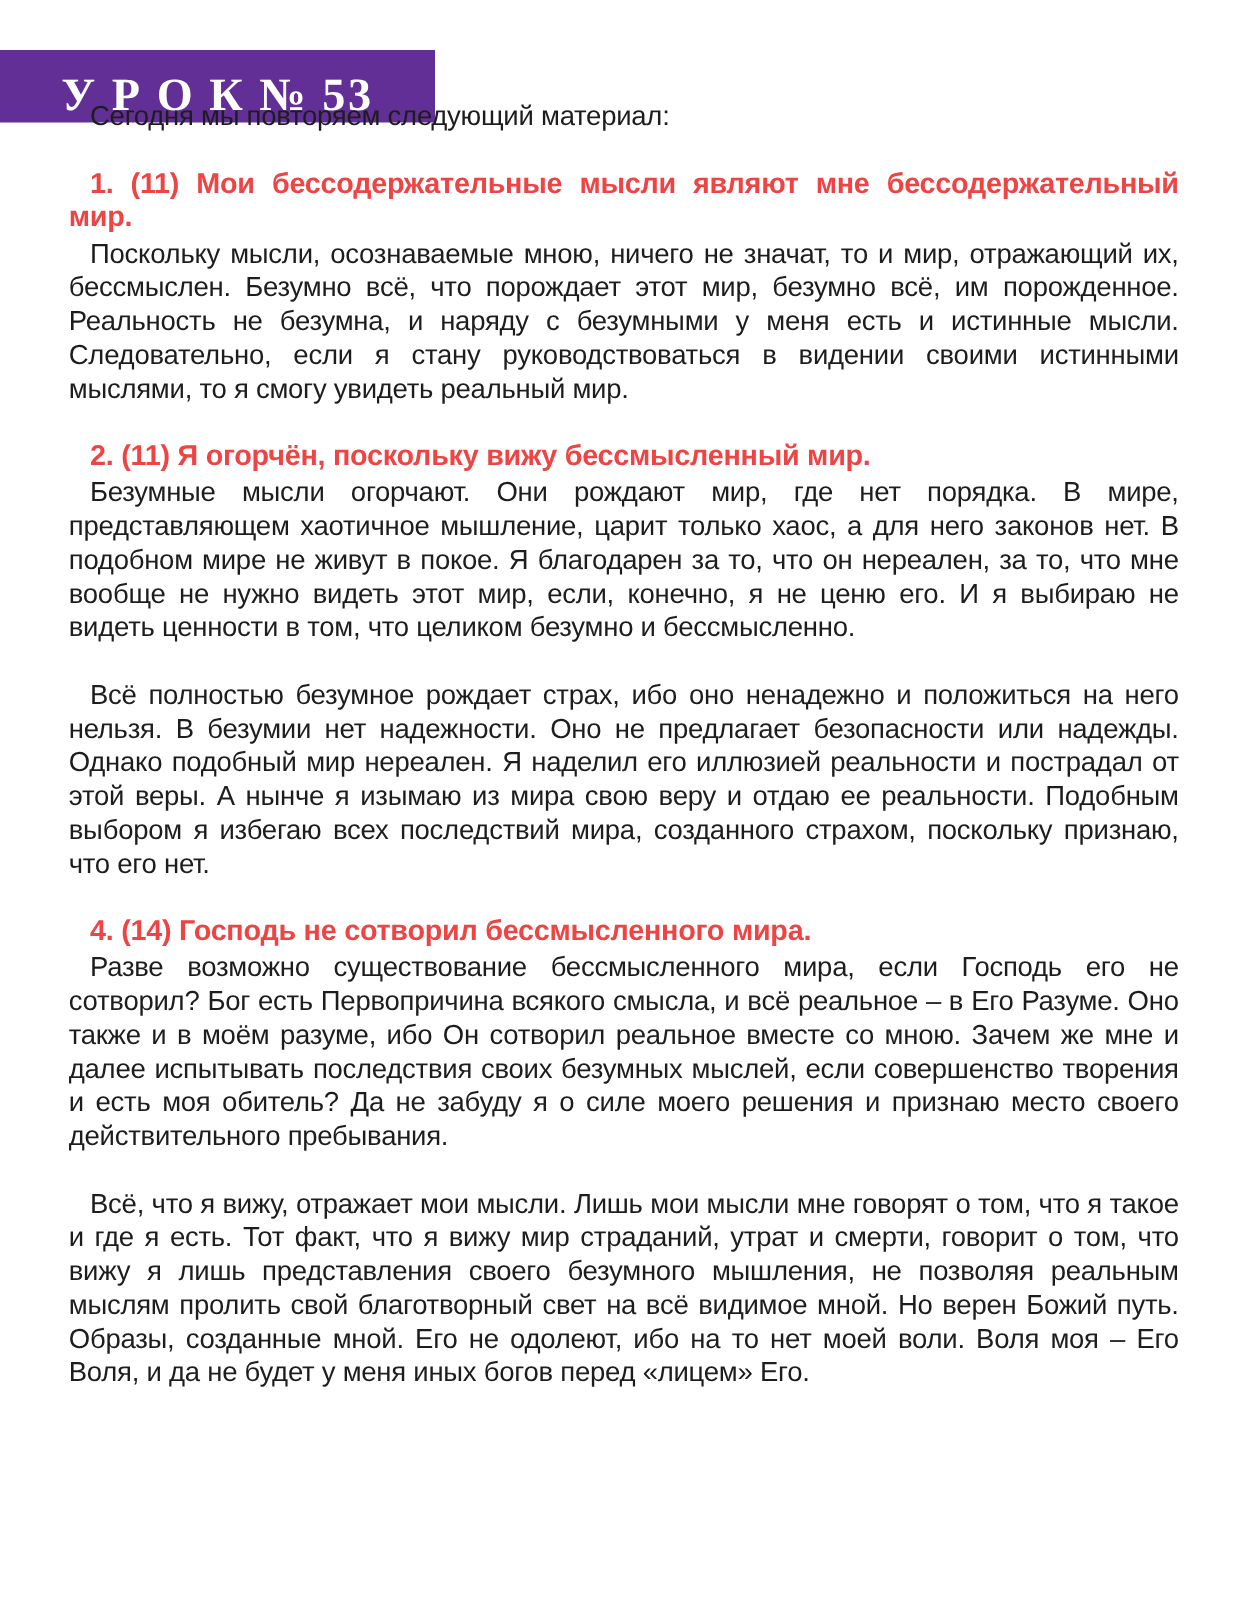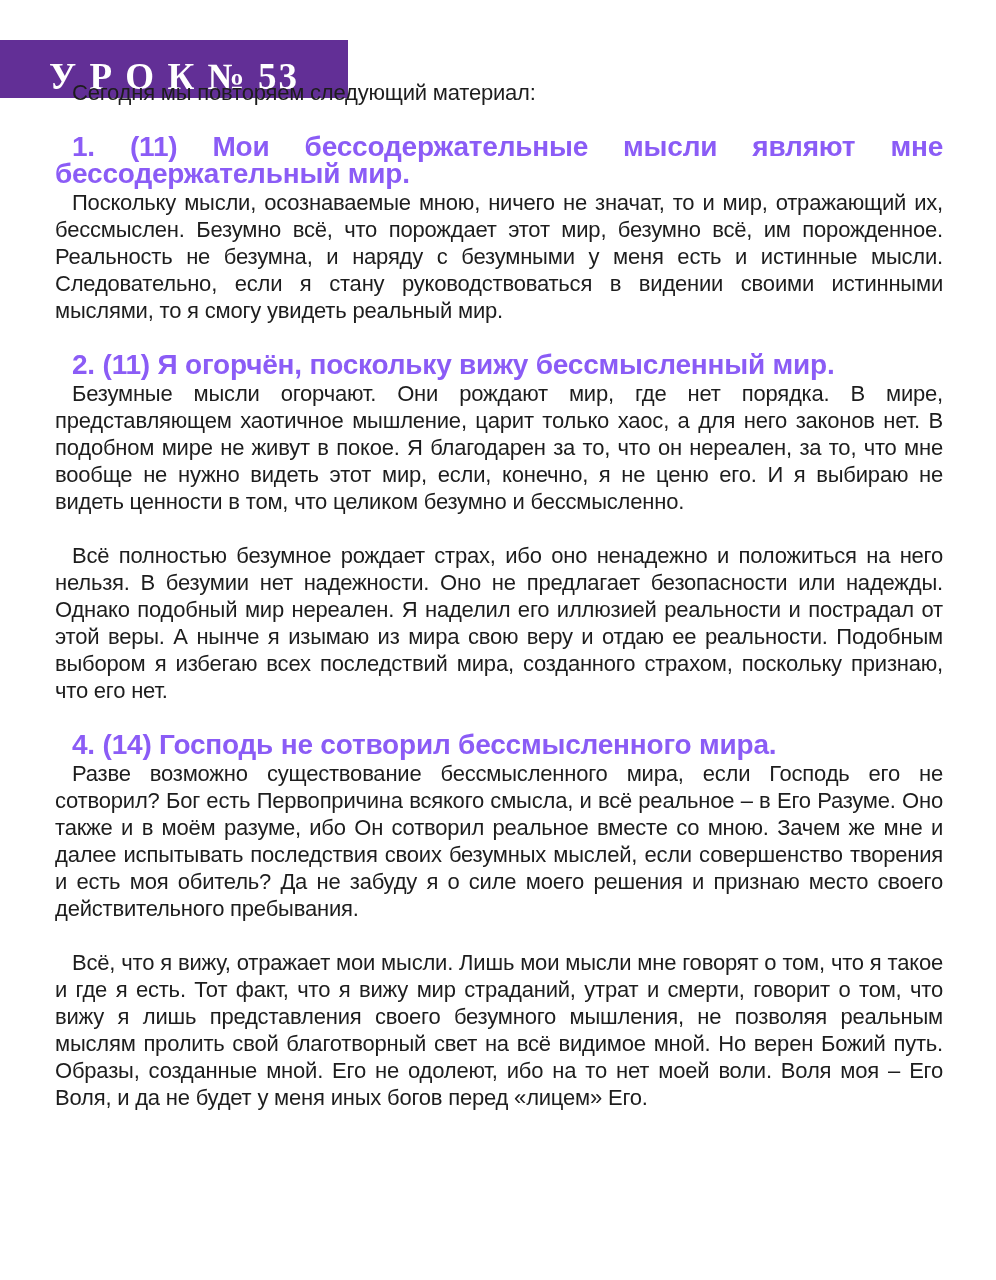--- a/index.html
+++ b/index.html
@@ -52,23 +52,23 @@
     -webkit-hyphens: auto;
   }
   .intro {
     text-indent: 11px;
   }
   .lesson-section {
     margin-top: 27px;
   }
   .content h2 {
     font-weight: 700;
-    font-size: 28px;
+    font-size: 23px;
     margin-bottom: 2px;
-    color: #8b5cf6;
+    color: #ef4444;
   }
 </style>
 </head>
 <body>
 
 <div class="banner" style="background: rgb(98, 47, 150);">
   <span class="banner-label" style="color: rgb(255, 255, 255);">У Р О К  № 53</span>
 </div>
 
 <div class="content">

